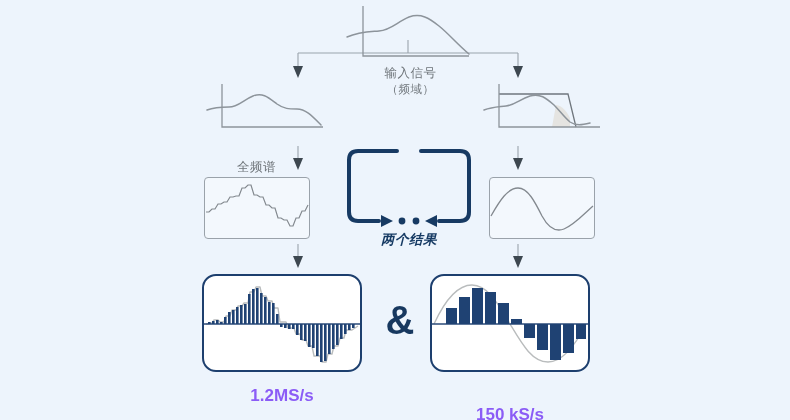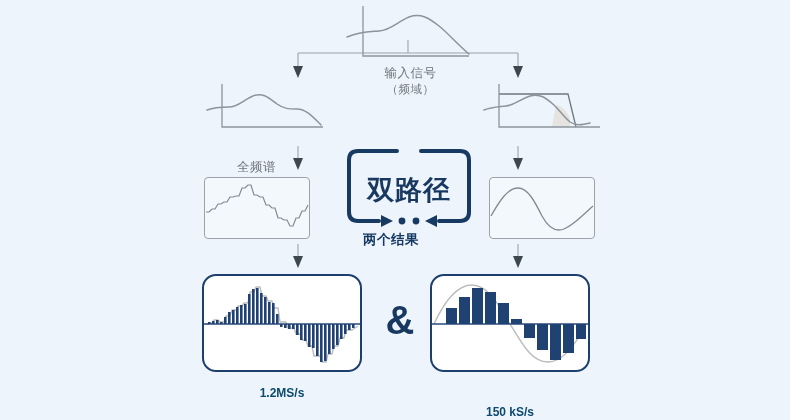--- a/index.html
+++ b/index.html
@@ -20,22 +20,22 @@
     letter-spacing:.5px;
     white-space:nowrap;
     line-height:15px;
   }
   .lbl.navy{color:#163a63;font-weight:bold;}
   .lbl.big{font-size:15px;}
   .lbl.small{font-size:11.5px;}
   .lbl.mid{font-size:13.5px;}
   .rate{
     position:absolute;
-    color:#0c4a6e;
-    font-size:12px;
+    color:#8b5cf6;
+    font-size:17px;
     font-weight:bold;
     text-align:center;
     white-space:nowrap;
   }
   .amp{
     position:absolute;
     color:#17385f;
     font-weight:bold;
     font-size:40px;
     line-height:40px;
@@ -151,23 +151,22 @@
 
       <path d="M52 3 L13 3 Q4 3 4 12 L4 64 Q4 73 13 73 L34 73" stroke="#173a63" stroke-width="4" fill="none" stroke-linecap="round"></path>
       <path d="M76 3 L115 3 Q124 3 124 12 L124 64 Q124 73 115 73 L94 73" stroke="#173a63" stroke-width="4" fill="none" stroke-linecap="round"></path>
 
       <polygon points="48,73 36,67 36,79" fill="#173a63"></polygon>
       <polygon points="80,73 92,67 92,79" fill="#173a63"></polygon>
 
       <circle cx="57" cy="73" r="3.4" fill="#173a63"></circle>
       <circle cx="71" cy="73" r="3.4" fill="#173a63"></circle>
     </svg>
-    <div class="word">双路径</div>
-  </div>
-  <div class="lbl navy mid" style="left:327px;top:232px;width:128px;">两个结果</div>
+  </div>
+  <div class="lbl navy mid" style="left:345px;top:232px;width:128px;font-style:italic;">两个结果</div>
 
   <div class="wavebox" style="left:204px;top:177px;width:106px;height:62px;">
     <svg width="104" height="60" viewBox="0 0 104 60" preserveAspectRatio="none">
       <path d="M1 34 L4 34 L7 31 L10 31 L13 26 L16 26 L19 24 L22 24 L25 19 L28 19 L31 18 L34 18 L37 10 L40 10 L43 7 L46 7 L49 17 L52 17 L55 19 L58 19 L61 27 L64 27 L67 30 L70 30 L73 40 L76 40 L79 42 L82 42 L85 48 L88 48 L91 40 L94 40 L97 33 L100 33 L103 27" stroke="#83898f" stroke-width="1.2" fill="none"></path>
     </svg>
   </div>
 
   <div class="wavebox" style="left:489px;top:177px;width:106px;height:62px;">
     <svg width="104" height="60" viewBox="0 0 104 60" preserveAspectRatio="none">
       <path d="M1 38 C10 22, 18 10, 28 10 C38 10, 45 24, 52 38 C59 51, 66 54, 74 51 C84 47, 94 36, 103 28" stroke="#83898f" stroke-width="1.3" fill="none"></path>

